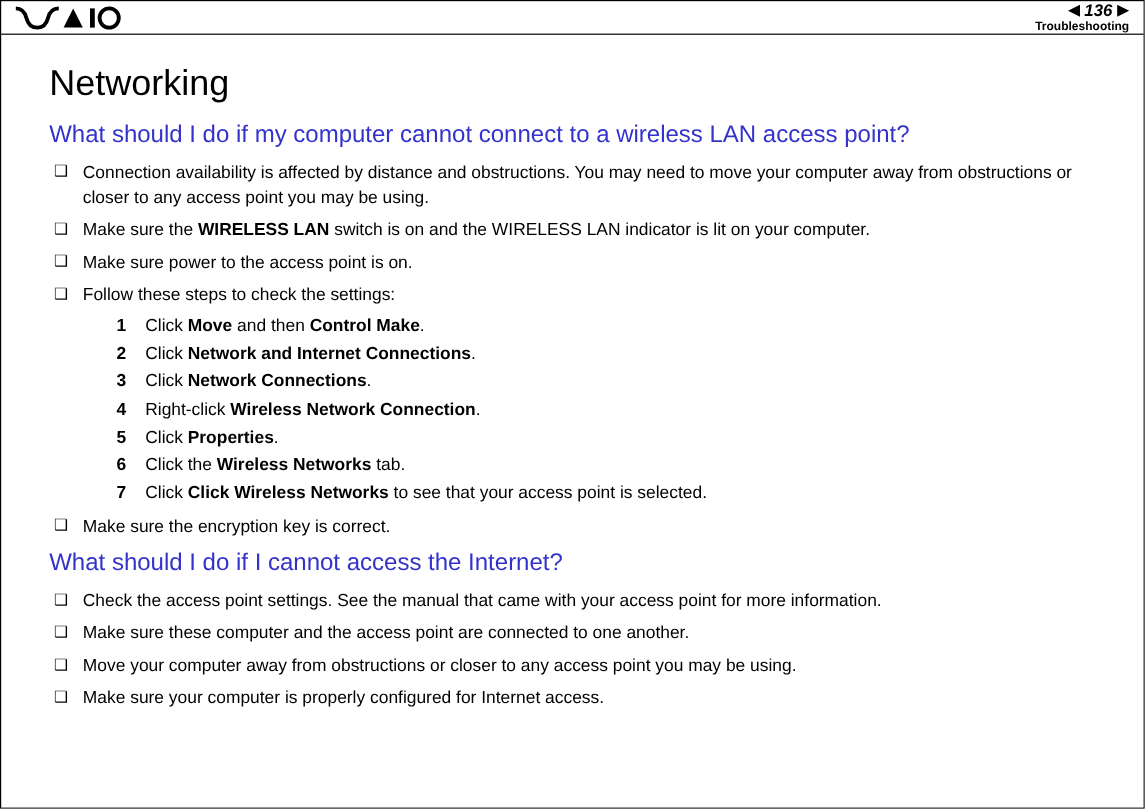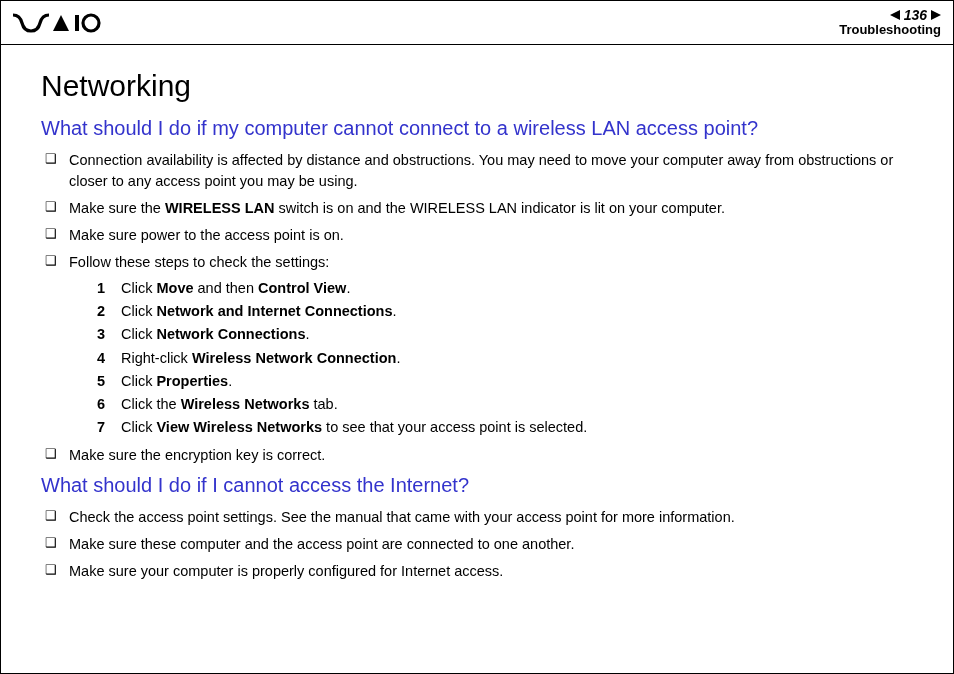--- a/index.html
+++ b/index.html
@@ -1,26 +1,26 @@
 <!DOCTYPE html>
 <html><head>
 <meta charset="utf-8">
 <style>
   * { box-sizing: border-box; margin: 0; padding: 0; }
   html, body { width: 954px; height: 674px; font-family: Arial, Helvetica, sans-serif; background: #fff; color: #000; }
   .page { width: 954px; height: 674px; border: 1px solid #000; position: relative; }
-  .header { height: 44px; border-bottom: 1px solid #000; display: flex; align-items: center; justify-content: space-between; padding: 4px 12px; }
+  .header { height: 28px; border-bottom: 1px solid #000; display: flex; align-items: center; justify-content: space-between; padding: 4px 12px; }
   .vaio-logo { display: flex; align-items: center; gap: 2px; }
   .header-right { text-align: right; line-height: 1.1; }
   .page-nav { display: flex; align-items: center; justify-content: flex-end; gap: 4px; }
   .page-num { font-weight: bold; font-style: italic; font-size: 14px; }
   .arrow { width: 0; height: 0; display: inline-block; }
   .arrow-left { border-top: 5px solid transparent; border-bottom: 5px solid transparent; border-right: 10px solid #000; }
   .arrow-right { border-top: 5px solid transparent; border-bottom: 5px solid transparent; border-left: 10px solid #000; }
-  .section-label { font-weight: bold; font-size: 13px; }
+  .section-label { font-weight: bold; font-size: 10px; }
   .content { padding: 24px 40px 0 40px; }
   h1.section-title { font-size: 30px; font-weight: normal; margin-bottom: 14px; }
   h2.question { color: #3333cc; font-size: 20px; font-weight: normal; margin-bottom: 10px; margin-top: 8px; }
   ul.bullets { list-style: none; padding-left: 0; }
   ul.bullets > li { position: relative; padding-left: 28px; font-size: 14.5px; line-height: 1.45; margin-bottom: 6px; }
   ul.bullets > li::before { content: "❑"; position: absolute; left: 4px; top: 0; font-size: 13px; }
   .bold-inline { font-weight: bold; }
   ol.steps { list-style: none; padding-left: 28px; margin-top: 4px; }
   ol.steps > li { position: relative; padding-left: 24px; font-size: 14.5px; line-height: 1.6; }
   ol.steps > li .step-num { position: absolute; left: 0; top: 0; font-weight: bold; }
@@ -55,32 +55,33 @@
     <h2 class="question">What should I do if my computer cannot connect to a wireless LAN access point?</h2>
     <ul class="bullets">
       <li><span>Connection availability is affected by distance and obstructions. You may need to move your computer away from obstructions or closer to any access point you may be using.</span></li>
       <li>
         <span>Make sure the </span><span class="bold-inline">WIRELESS LAN</span><span> switch is on and the WIRELESS LAN indicator is lit on your computer.</span>
       </li>
       <li><span>Make sure power to the access point is on.</span></li>
       <li>
         <span>Follow these steps to check the settings:</span>
         <ol class="steps">
-          <li><span class="step-num">1</span><span>Click </span><span class="bold-inline">Move</span><span> and then </span><span class="bold-inline">Control View</span><span>.</span></li>
+          <li><span class="step-num">1</span><span>Click </span><span class="bold-inline">Move</span><span> and then </span><span class="bold-inline">Control Make</span><span>.</span></li>
           <li><span class="step-num">2</span><span>Click </span><span class="bold-inline">Network and Internet Connections</span><span>.</span></li>
           <li><span class="step-num">3</span><span>Click </span><span class="bold-inline">Network Connections</span><span>.</span></li>
           <li><span class="step-num">4</span><span>Right-click </span><span class="bold-inline">Wireless Network Connection</span><span>.</span></li>
           <li><span class="step-num">5</span><span>Click </span><span class="bold-inline">Properties</span><span>.</span></li>
           <li><span class="step-num">6</span><span>Click the </span><span class="bold-inline">Wireless Networks</span><span> tab.</span></li>
-          <li><span class="step-num">7</span><span>Click </span><span class="bold-inline">View Wireless Networks</span><span> to see that your access point is selected.</span></li>
+          <li><span class="step-num">7</span><span>Click </span><span class="bold-inline">Click Wireless Networks</span><span> to see that your access point is selected.</span></li>
         </ol>
       </li>
       <li><span>Make sure the encryption key is correct.</span></li>
     </ul>
 
     <h2 class="question q2">What should I do if I cannot access the Internet?</h2>
     <ul class="bullets">
       <li><span>Check the access point settings. See the manual that came with your access point for more information.</span></li>
       <li><span>Make sure these computer and the access point are connected to one another.</span></li>
+      <li><span>Move your computer away from obstructions or closer to any access point you may be using.</span></li>
       <li><span>Make sure your computer is properly configured for Internet access.</span></li>
     </ul>
   </div>
 </div>
 
 </body></html>

